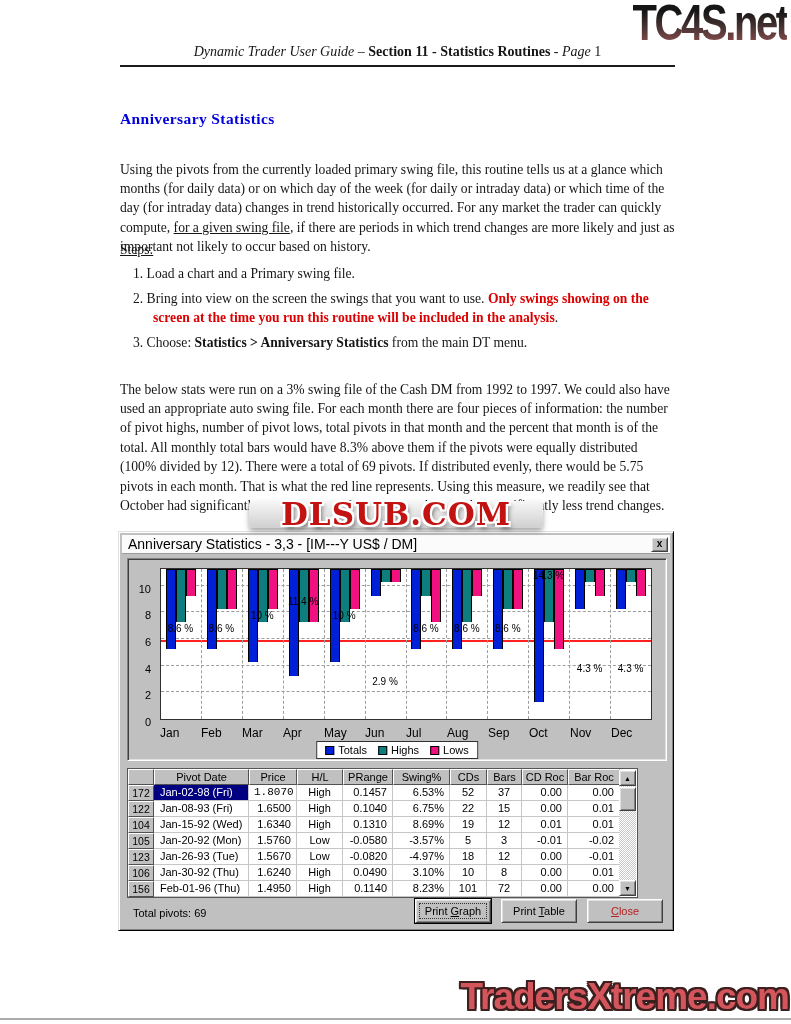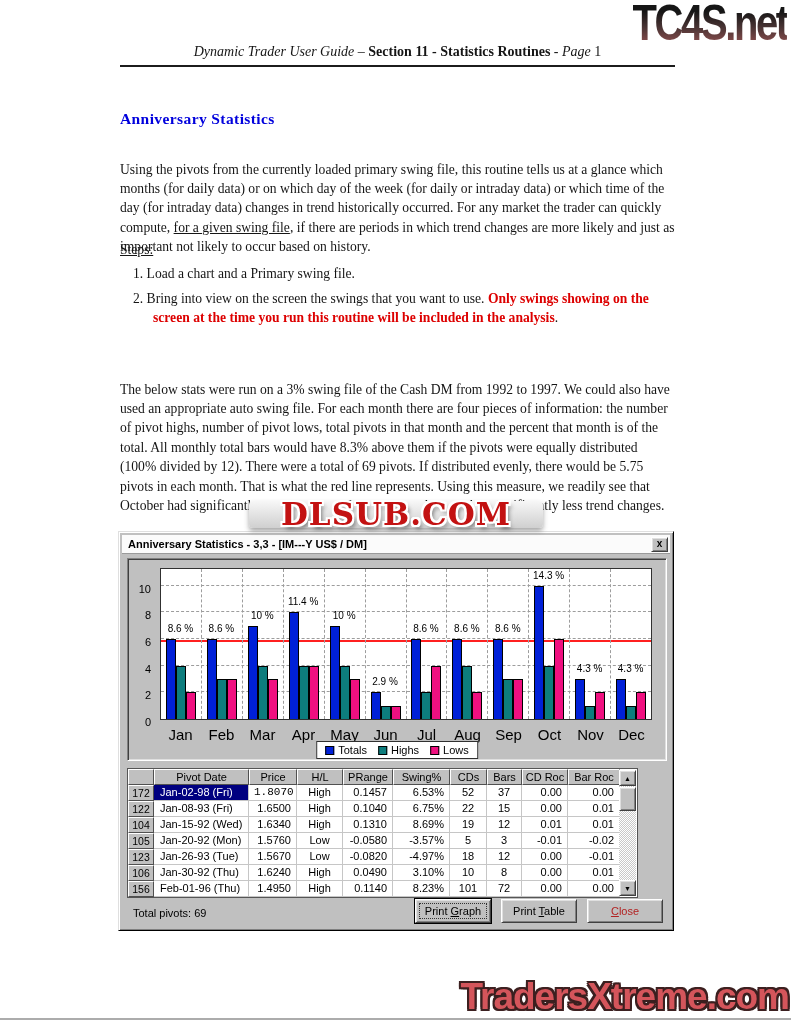--- a/index.html
+++ b/index.html
@@ -78,21 +78,21 @@
     background:#c0c0c0;
     border:1px solid; border-color:#dfdfdf #000 #000 #dfdfdf;
     box-shadow:inset 1px 1px 0 #fff, inset -1px -1px 0 #808080;
     font-family:"Liberation Sans", sans-serif; font-size:11px; color:#000;
   }
   .titlebar {
     position:absolute; left:3px; right:3px; top:3px; height:19px;
     background:#fbfbfb; display:flex; align-items:center;
     border-bottom:1px solid #9a9a9a; padding:0 2px 0 6px;
   }
-  .ttxt { font-weight:bold; font-size:11px; flex:1; white-space:nowrap; }
+  .ttxt { font-weight:normal; font-size:14px; flex:1; white-space:nowrap; }
   .xbtn {
     width:17px; height:15px; padding:0; font:bold 10px/12px "Liberation Sans",sans-serif;
     background:#c0c0c0; color:#000; cursor:default;
     border:1px solid; border-color:#fff #404040 #404040 #fff;
     box-shadow:inset 1px 1px 0 #dfdfdf, inset -1px -1px 0 #808080;
   }
 
   
   .chartpanel {
     position:absolute; left:8px; top:26px; width:540px; height:203px;
@@ -100,31 +100,31 @@
     border:1px solid; border-color:#808080 #fff #fff #808080;
     box-shadow:inset 1px 1px 0 #404040, inset -1px -1px 0 #dfdfdf;
   }
   .plot {
     position:absolute; left:32px; top:9px; width:492px; height:152px;
     background:#fff; border:1px solid #303030;
   }
   .hgrid { position:absolute; left:0; right:0; height:0; border-top:1px dashed #9d9d9d; z-index:0; }
   .refline { position:absolute; left:0; right:0; height:2px; z-index:1; }
   .bars { position:absolute; left:0; right:0; top:0; bottom:0; display:flex; }
-  .group { flex:1; position:relative; display:flex; align-items:flex-end; justify-content:center; z-index:2; }
+  .group { flex:1; position:relative; display:flex; justify-content:center; z-index:2; }
   .gb { border-left:1px dashed #9d9d9d; }
   .bar { display:block; width:10px; border:1px solid #000; border-bottom:none; }
   .plabel {
     position:absolute; left:50%; transform:translateX(-52%);
     font-size:10px; white-space:nowrap; color:#000; z-index:3;
   }
   .yaxis { position:absolute; left:0; top:9px; width:28px; height:154px; }
   .ytick { position:absolute; right:5px; font-size:11px; }
   .xlabels { position:absolute; left:32px; top:167px; width:492px; display:flex; }
-  .xlab { flex:1; text-align:center; font-size:15px; }
+  .xlab { flex:1; font-size:12px; }
   .legend {
     position:absolute; left:50%; transform:translateX(-50%); top:182px;
     background:#fff; border:1px solid #303030; display:flex; gap:11px;
     padding:2px 8px; align-items:center; white-space:nowrap;
   }
   .litem { display:flex; align-items:center; gap:4px; font-size:11px; }
   .lsw { width:9px; height:9px; border:1px solid #000; display:inline-block; }
 
   
   .dtable {
@@ -187,20 +187,21 @@
 </div>
 
 <div class="doc-heading">Anniversary Statistics</div>
 
 <p class="para p1"><span>Using the pivots from the currently loaded primary swing file, this routine tells us at a glance which months (for daily data) or on which day of the week (for daily or intraday data) or which time of the day (for intraday data) changes in trend historically occurred.  For any market the trader can quickly compute, </span><span class="u">for a given swing file</span><span>, if there are periods in which trend changes are more likely and just as important not likely to occur based on history.</span></p>
 
 <div class="stepsbox">
   <div class="stepslabel">Steps:</div>
   <p class="step"><span>1. </span><span>Load a chart and a Primary swing file.</span></p>
   <p class="step"><span>2. </span><span>Bring into view on the screen the swings that you want to use. </span><span class="redbold">Only swings showing on the screen at the time you run this routine will be included in the analysis</span><span>.</span></p>
+  <p class="step"><span>3. </span><span>Choose: </span><b>Statistics &gt; Anniversary Statistics</b><span> from the main DT menu.</span></p>
 </div>
 
 <p class="para p2">The below stats were run on a 3% swing file of the Cash DM from 1992 to 1997. We could also have used an appropriate auto swing file. For each month there are four pieces of information: the number of pivot highs, number of pivot lows, total pivots in that month and the percent that month is of the total. All monthly total bars would have 8.3% above them if the pivots were equally distributed (100% divided by 12). There were a total of 69 pivots. If distributed evenly, there would be 5.75 pivots in each month. That is what the red line represents. Using this measure, we readily see that October had significantly more and June, November and December significantly less trend changes.</p>
 
 <div class="dlsub">
   <div class="band"></div>
   <div class="wm">DLSUB.COM</div>
 </div>
 
 <div class="dialog">

